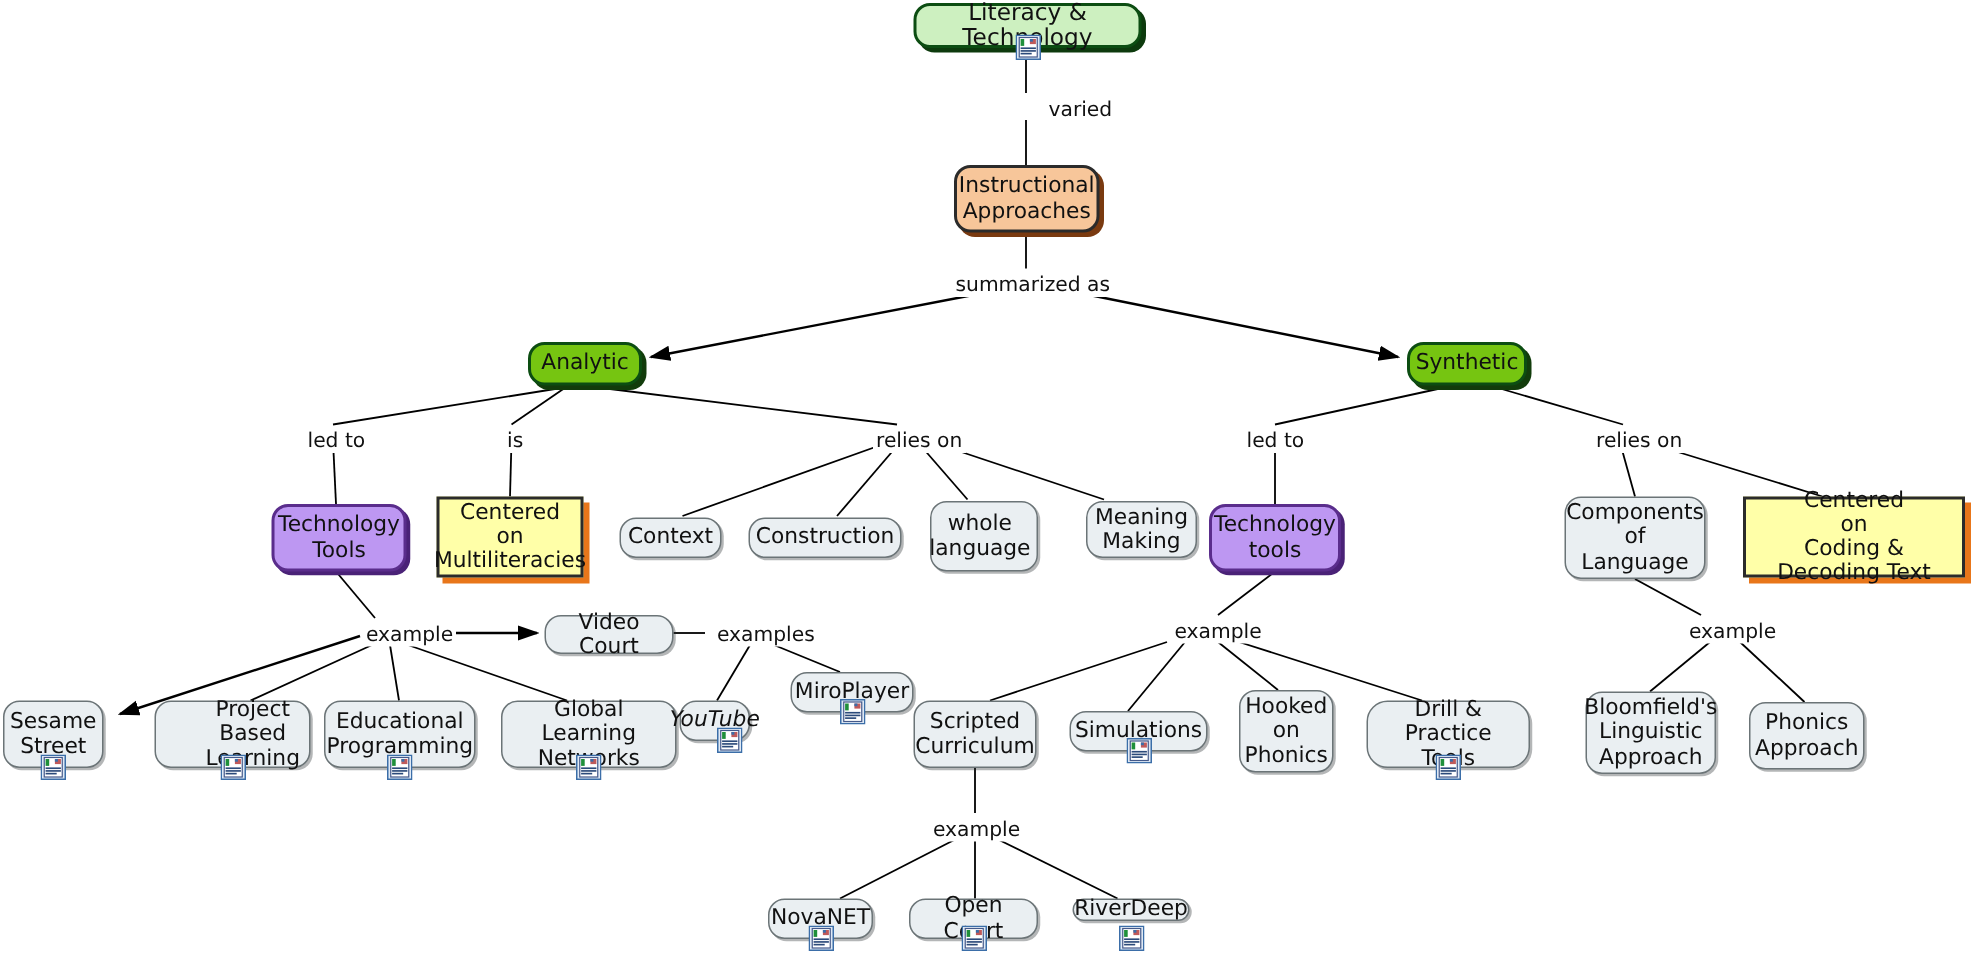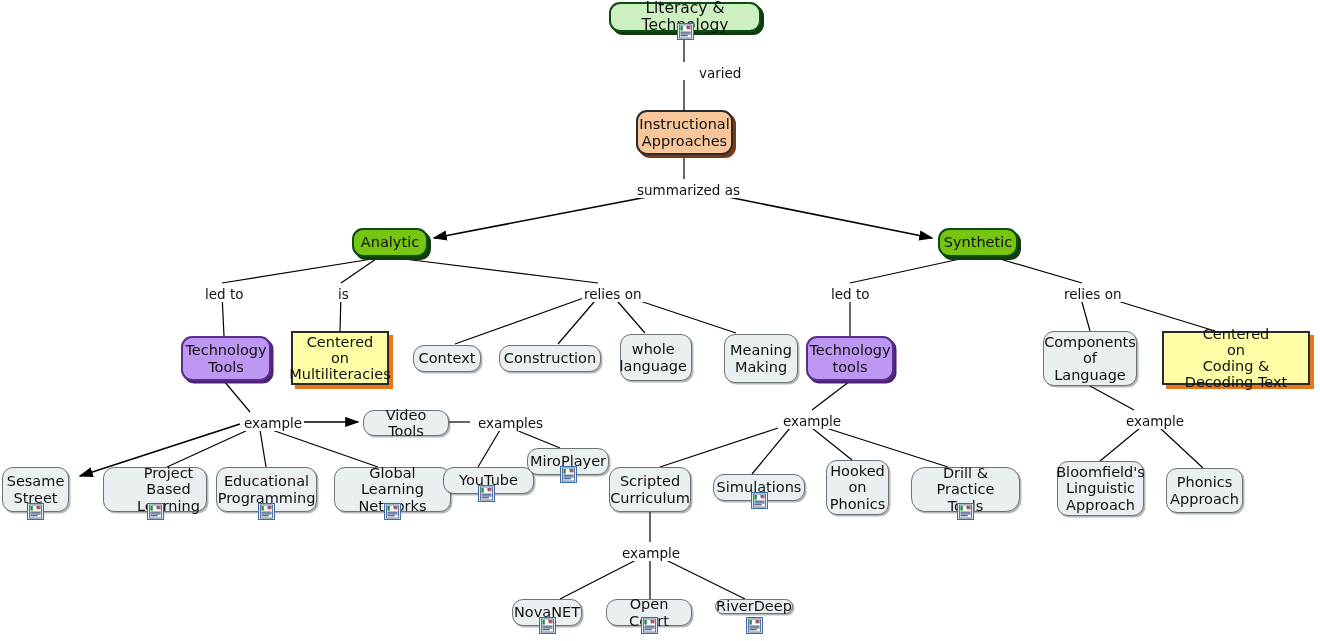--- a/index.html
+++ b/index.html
@@ -124,34 +124,34 @@
       </div>
       <div class="node n-plain" style="left: 413px; top: 345px; width: 68px; height: 27px;">
         <span class="lbl">Context</span>
       </div>
       <div class="node n-plain" style="left: 499px; top: 345px; width: 102px; height: 27px;">
         <span class="lbl">Construction</span>
       </div>
       <div class="node n-plain" style="left: 620px; top: 334px; width: 72px; height: 47px; justify-content: flex-end;">
         <span class="lbl">whole<br>language</span>
       </div>
-      <div class="node n-plain" style="left: 724px; top: 334px; width: 74px; height: 49px;">
+      <div class="node n-plain" style="left: 724px; top: 334px; width: 74px; height: 38px;">
         <span class="lbl">Meaning<br>Making</span>
       </div>
       <div class="node n-purple" style="left: 806px; top: 336px; width: 88px; height: 45px;">
         <span class="lbl">Technology<br>tools</span>
       </div>
       <div class="node n-plain" style="left: 1043px; top: 331px; width: 94px; height: 55px;">
         <span class="lbl">Components<br>of<br>Language</span>
       </div>
       <div class="node n-yellow" style="left: 1162px; top: 331px; width: 148px; height: 54px;">
         <span class="lbl">Centered<br>on<br>Coding &amp; Decoding Text</span>
       </div>
       <div class="node n-plain" style="left: 363px; top: 410px; width: 86px; height: 26px;">
-        <span class="lbl">Video Tools</span>
+        <span class="lbl">Video Court</span>
       </div>
       <div class="node n-plain" style="left: 2px; top: 467px; width: 67px; height: 45px;">
         <span class="lbl">Sesame<br>Street</span>
       </div>
       <div class="docicon" style="left: 27px; top: 503px;">
         <svg width="17" height="17" viewBox="0 0 17 17">
           <rect x="0.5" y="0.5" width="16" height="16" fill="#dfe9f5" stroke="#3b6ea8" stroke-width="1"></rect>
           <rect x="2.5" y="2" width="12" height="13" fill="#ffffff" stroke="#44598a" stroke-width="0.8"></rect>
           <rect x="3.4" y="3" width="2.4" height="4.6" fill="#1f8f3a"></rect>
           <rect x="9.6" y="3" width="4" height="3.4" fill="#c05a5a"></rect>
@@ -199,21 +199,21 @@
           <rect x="0.5" y="0.5" width="16" height="16" fill="#dfe9f5" stroke="#3b6ea8" stroke-width="1"></rect>
           <rect x="2.5" y="2" width="12" height="13" fill="#ffffff" stroke="#44598a" stroke-width="0.8"></rect>
           <rect x="3.4" y="3" width="2.4" height="4.6" fill="#1f8f3a"></rect>
           <rect x="9.6" y="3" width="4" height="3.4" fill="#c05a5a"></rect>
           <rect x="9.6" y="3" width="2" height="1.8" fill="#3b6ea8"></rect>
           <rect x="3.4" y="8.6" width="10.2" height="1.1" fill="#2b4a7a"></rect>
           <rect x="3.4" y="10.4" width="10.2" height="1.1" fill="#2b4a7a"></rect>
           <rect x="3.4" y="12.2" width="7.4" height="1.1" fill="#2b4a7a"></rect>
         </svg>
       </div>
-      <div class="node n-plain" style="left: 443px; top: 467px; width: 91px; height: 27px;">
+      <div class="node n-plain" style="left: 453px; top: 467px; width: 47px; height: 27px; font-style: italic;">
         <span class="lbl">YouTube</span>
       </div>
       <div class="docicon" style="left: 478px; top: 485px;">
         <svg width="17" height="17" viewBox="0 0 17 17">
           <rect x="0.5" y="0.5" width="16" height="16" fill="#dfe9f5" stroke="#3b6ea8" stroke-width="1"></rect>
           <rect x="2.5" y="2" width="12" height="13" fill="#ffffff" stroke="#44598a" stroke-width="0.8"></rect>
           <rect x="3.4" y="3" width="2.4" height="4.6" fill="#1f8f3a"></rect>
           <rect x="9.6" y="3" width="4" height="3.4" fill="#c05a5a"></rect>
           <rect x="9.6" y="3" width="2" height="1.8" fill="#3b6ea8"></rect>
           <rect x="3.4" y="8.6" width="10.2" height="1.1" fill="#2b4a7a"></rect>

